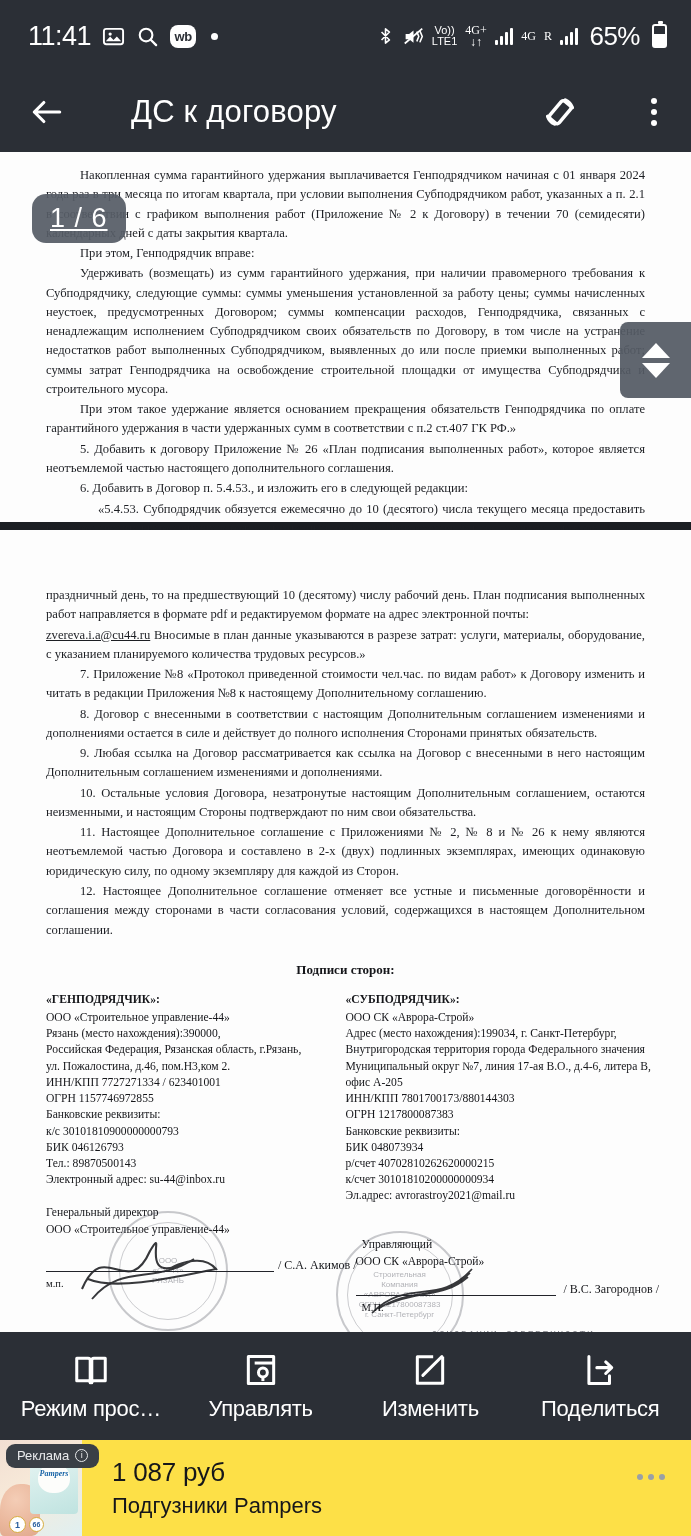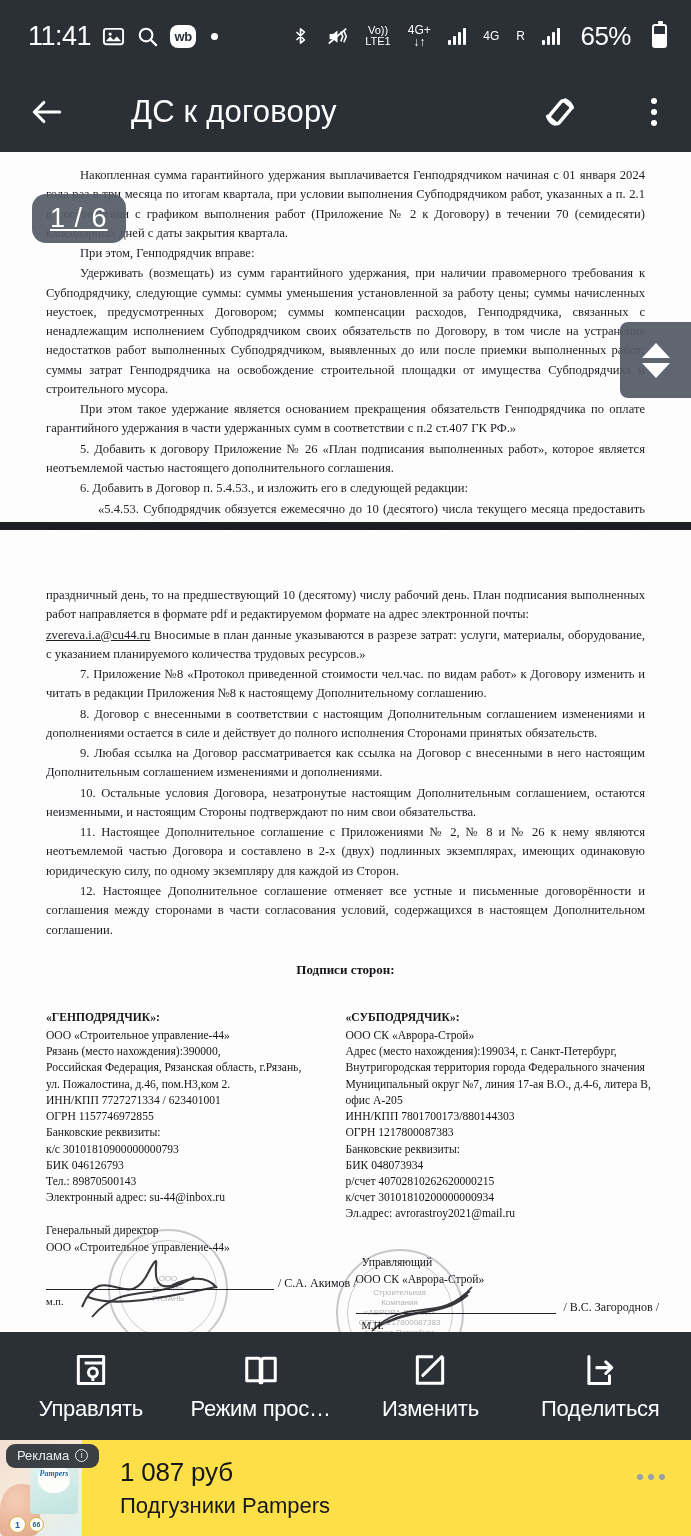--- a/index.html
+++ b/index.html
@@ -20,35 +20,35 @@
   .statusbar {
     height: 72px; flex: 0 0 72px;
     background: #2b2f36;
     display: flex; align-items: center;
     justify-content: space-between;
     padding: 0 24px 0 28px;
     color: #ffffff;
   }
   .sb-left { display: flex; align-items: center; gap: 11px; }
   .sb-time { font-size: 27px; letter-spacing: -0.5px; font-weight: 400; }
-  .sb-right { display: flex; align-items: center; gap: 17px; }
+  .sb-right { display: flex; align-items: center; gap: 8px; }
   .ico { display: inline-flex; align-items: center; justify-content: center; }
   .wb-badge {
     width: 26px; height: 23px; border-radius: 8px;
     background: #ffffff; color: #2b2f36;
     font-size: 13px; font-weight: 700;
     display: flex; align-items: center; justify-content: center;
     letter-spacing: -0.5px;
   }
   .dot-ico { width: 7px; height: 7px; border-radius: 50%; background: #fff; margin-left: 4px;}
   .volte { display: flex; flex-direction: column; align-items: center; line-height: 1.0; }
   .volte b { font-size: 11px; font-weight: 500; }
   .volte i { font-size: 11px; font-style: normal; font-weight: 500; }
   .netgrp { display: flex; flex-direction: column; align-items: center; line-height: 1.0; }
-  .netgrp b { font-size: 12px; font-weight: 500; }
+  .netgrp b { font-size: 12px; font-weight: 500; font-family: Liberation Serif, serif; }
   .bars { display: flex; align-items: flex-end; gap: 1.5px; height: 17px; }
   .bars span { width: 3.5px; background: #fff; border-radius: 1px; }
   .bars span:nth-child(1){height:5px}.bars span:nth-child(2){height:9px}
   .bars span:nth-child(3){height:13px}.bars span:nth-child(4){height:17px}
   .sb-batt { font-size: 26px; margin-left: 3px; letter-spacing: -0.5px;}
   .batt-ico {
     width: 15px; height: 24px; border: 2px solid #fff; border-radius: 3px;
     position: relative; margin-left: 4px;
     background: linear-gradient(to top, #fff 62%, transparent 62%);
   }
@@ -120,21 +120,21 @@
   .tri-up {
     width: 0; height: 0; border-left: 14px solid transparent;
     border-right: 14px solid transparent; border-bottom: 15px solid #fff;
   }
   .tri-down {
     width: 0; height: 0; border-left: 14px solid transparent;
     border-right: 14px solid transparent; border-top: 15px solid #fff;
   }
 
   
-  .sig-title { text-align: center; font-weight: 700; font-size: 13px; margin: 22px 0 32px 0;
+  .sig-title { text-align: center; font-weight: 700; font-size: 13px; margin: 22px 0 14px 0;
                font-family: "Liberation Serif", serif; }
   .sig-cols { display: flex; gap: 18px; padding: 0 46px; font-family: "Liberation Serif", serif;
               font-size: 11.6px; line-height: 1.40; }
   .sig-col { width: 50%; position: relative; }
   .sig-col .hdr { font-weight: 700; margin-bottom: 2px; }
   .sig-col div { white-space: nowrap; overflow: visible; }
   .sig-sign-block { margin-top: 17px; position: relative; height: 120px; }
   .sig-line {
     position: absolute; left: 0; top: 66px; width: 228px;
     border-bottom: 1.3px solid #22242a;
@@ -219,21 +219,21 @@
     background: #3a3f46; color: #e9eaec;
     border-radius: 9px; padding: 4px 11px 5px 11px;
     font-size: 13px; display: flex; align-items: center; gap: 6px;
     z-index: 3;
   }
   .ad-info {
     width: 13px; height: 13px; border: 1.3px solid #e9eaec;
     border-radius: 50%; font-size: 9px; display: flex;
     align-items: center; justify-content: center; line-height: 1;
   }
-  .ad-texts { flex: 1; padding-left: 38px; display:flex; flex-direction: column; gap: 5px; }
+  .ad-texts { flex: 1; padding-left: 30px; display:flex; flex-direction: column; gap: 5px; }
   .ad-price { font-size: 26px; font-weight: 500; color: #15161a; letter-spacing:-0.2px;}
   .ad-title { font-size: 22px; color: #15161a; font-weight: 400;}
   .ad-more { padding-right: 26px; display: flex; gap: 5px; align-self: flex-start; margin-top: 34px;}
   .ad-more i { width: 6px; height: 6px; border-radius: 50%; background: #9aa0a6; display:block; }
 </style>
 </head>
 <body>
 
 <div class="phone">
 
@@ -429,38 +429,38 @@
         </div>
       </div>
     </div>
   </div>
 
   <div class="bottombar">
 
     <div class="bb-item">
       <span class="ico">
         <svg width="38" height="38" viewBox="0 0 24 24">
+          <path d="M3 4.6h7.2c.8 0 1.3.5 1.3 1.3V20c0-.7-.5-1.2-1.3-1.2H3V4.6z" fill="none" stroke="#fff" stroke-width="1.9" stroke-linejoin="round"></path>
+          <path d="M21 4.6h-7.2c-.8 0-1.3.5-1.3 1.3V20c0-.7.5-1.2 1.3-1.2H21V4.6z" fill="none" stroke="#fff" stroke-width="1.9" stroke-linejoin="round"></path>
+          <line x1="12" y1="6.2" x2="12" y2="20" stroke="#fff" stroke-width="1.9"></line>
+        </svg>
+      </span>
+      <span class="bb-label">Режим прос…</span>
+    </div>
+
+    <div class="bb-item">
+      <span class="ico">
+        <svg width="38" height="38" viewBox="0 0 24 24">
           <path d="M4 3.4h16v17.2H4z" fill="none" stroke="#fff" stroke-width="1.9" stroke-linejoin="round"></path>
           <line x1="8" y1="7.6" x2="20" y2="7.6" stroke="#fff" stroke-width="1.9"></line>
           <circle cx="13.2" cy="13.6" r="2.8" fill="none" stroke="#fff" stroke-width="1.9"></circle>
           <line x1="13.2" y1="16.4" x2="13.2" y2="19" stroke="#fff" stroke-width="1.9"></line>
         </svg>
       </span>
       <span class="bb-label">Управлять</span>
-    </div>
-
-    <div class="bb-item">
-      <span class="ico">
-        <svg width="38" height="38" viewBox="0 0 24 24">
-          <path d="M3 4.6h7.2c.8 0 1.3.5 1.3 1.3V20c0-.7-.5-1.2-1.3-1.2H3V4.6z" fill="none" stroke="#fff" stroke-width="1.9" stroke-linejoin="round"></path>
-          <path d="M21 4.6h-7.2c-.8 0-1.3.5-1.3 1.3V20c0-.7.5-1.2 1.3-1.2H21V4.6z" fill="none" stroke="#fff" stroke-width="1.9" stroke-linejoin="round"></path>
-          <line x1="12" y1="6.2" x2="12" y2="20" stroke="#fff" stroke-width="1.9"></line>
-        </svg>
-      </span>
-      <span class="bb-label">Режим прос…</span>
     </div>
 
     <div class="bb-item">
       <span class="ico">
         <svg width="38" height="38" viewBox="0 0 24 24">
           <path d="M20 3.6v16.8H4V3.6h10" fill="none" stroke="#fff" stroke-width="1.9" stroke-linejoin="round"></path>
           <line x1="7.5" y1="15.4" x2="19.5" y2="3.5" stroke="#fff" stroke-width="1.9" stroke-linecap="round"></line>
         </svg>
       </span>
       <span class="bb-label">Изменить</span>

